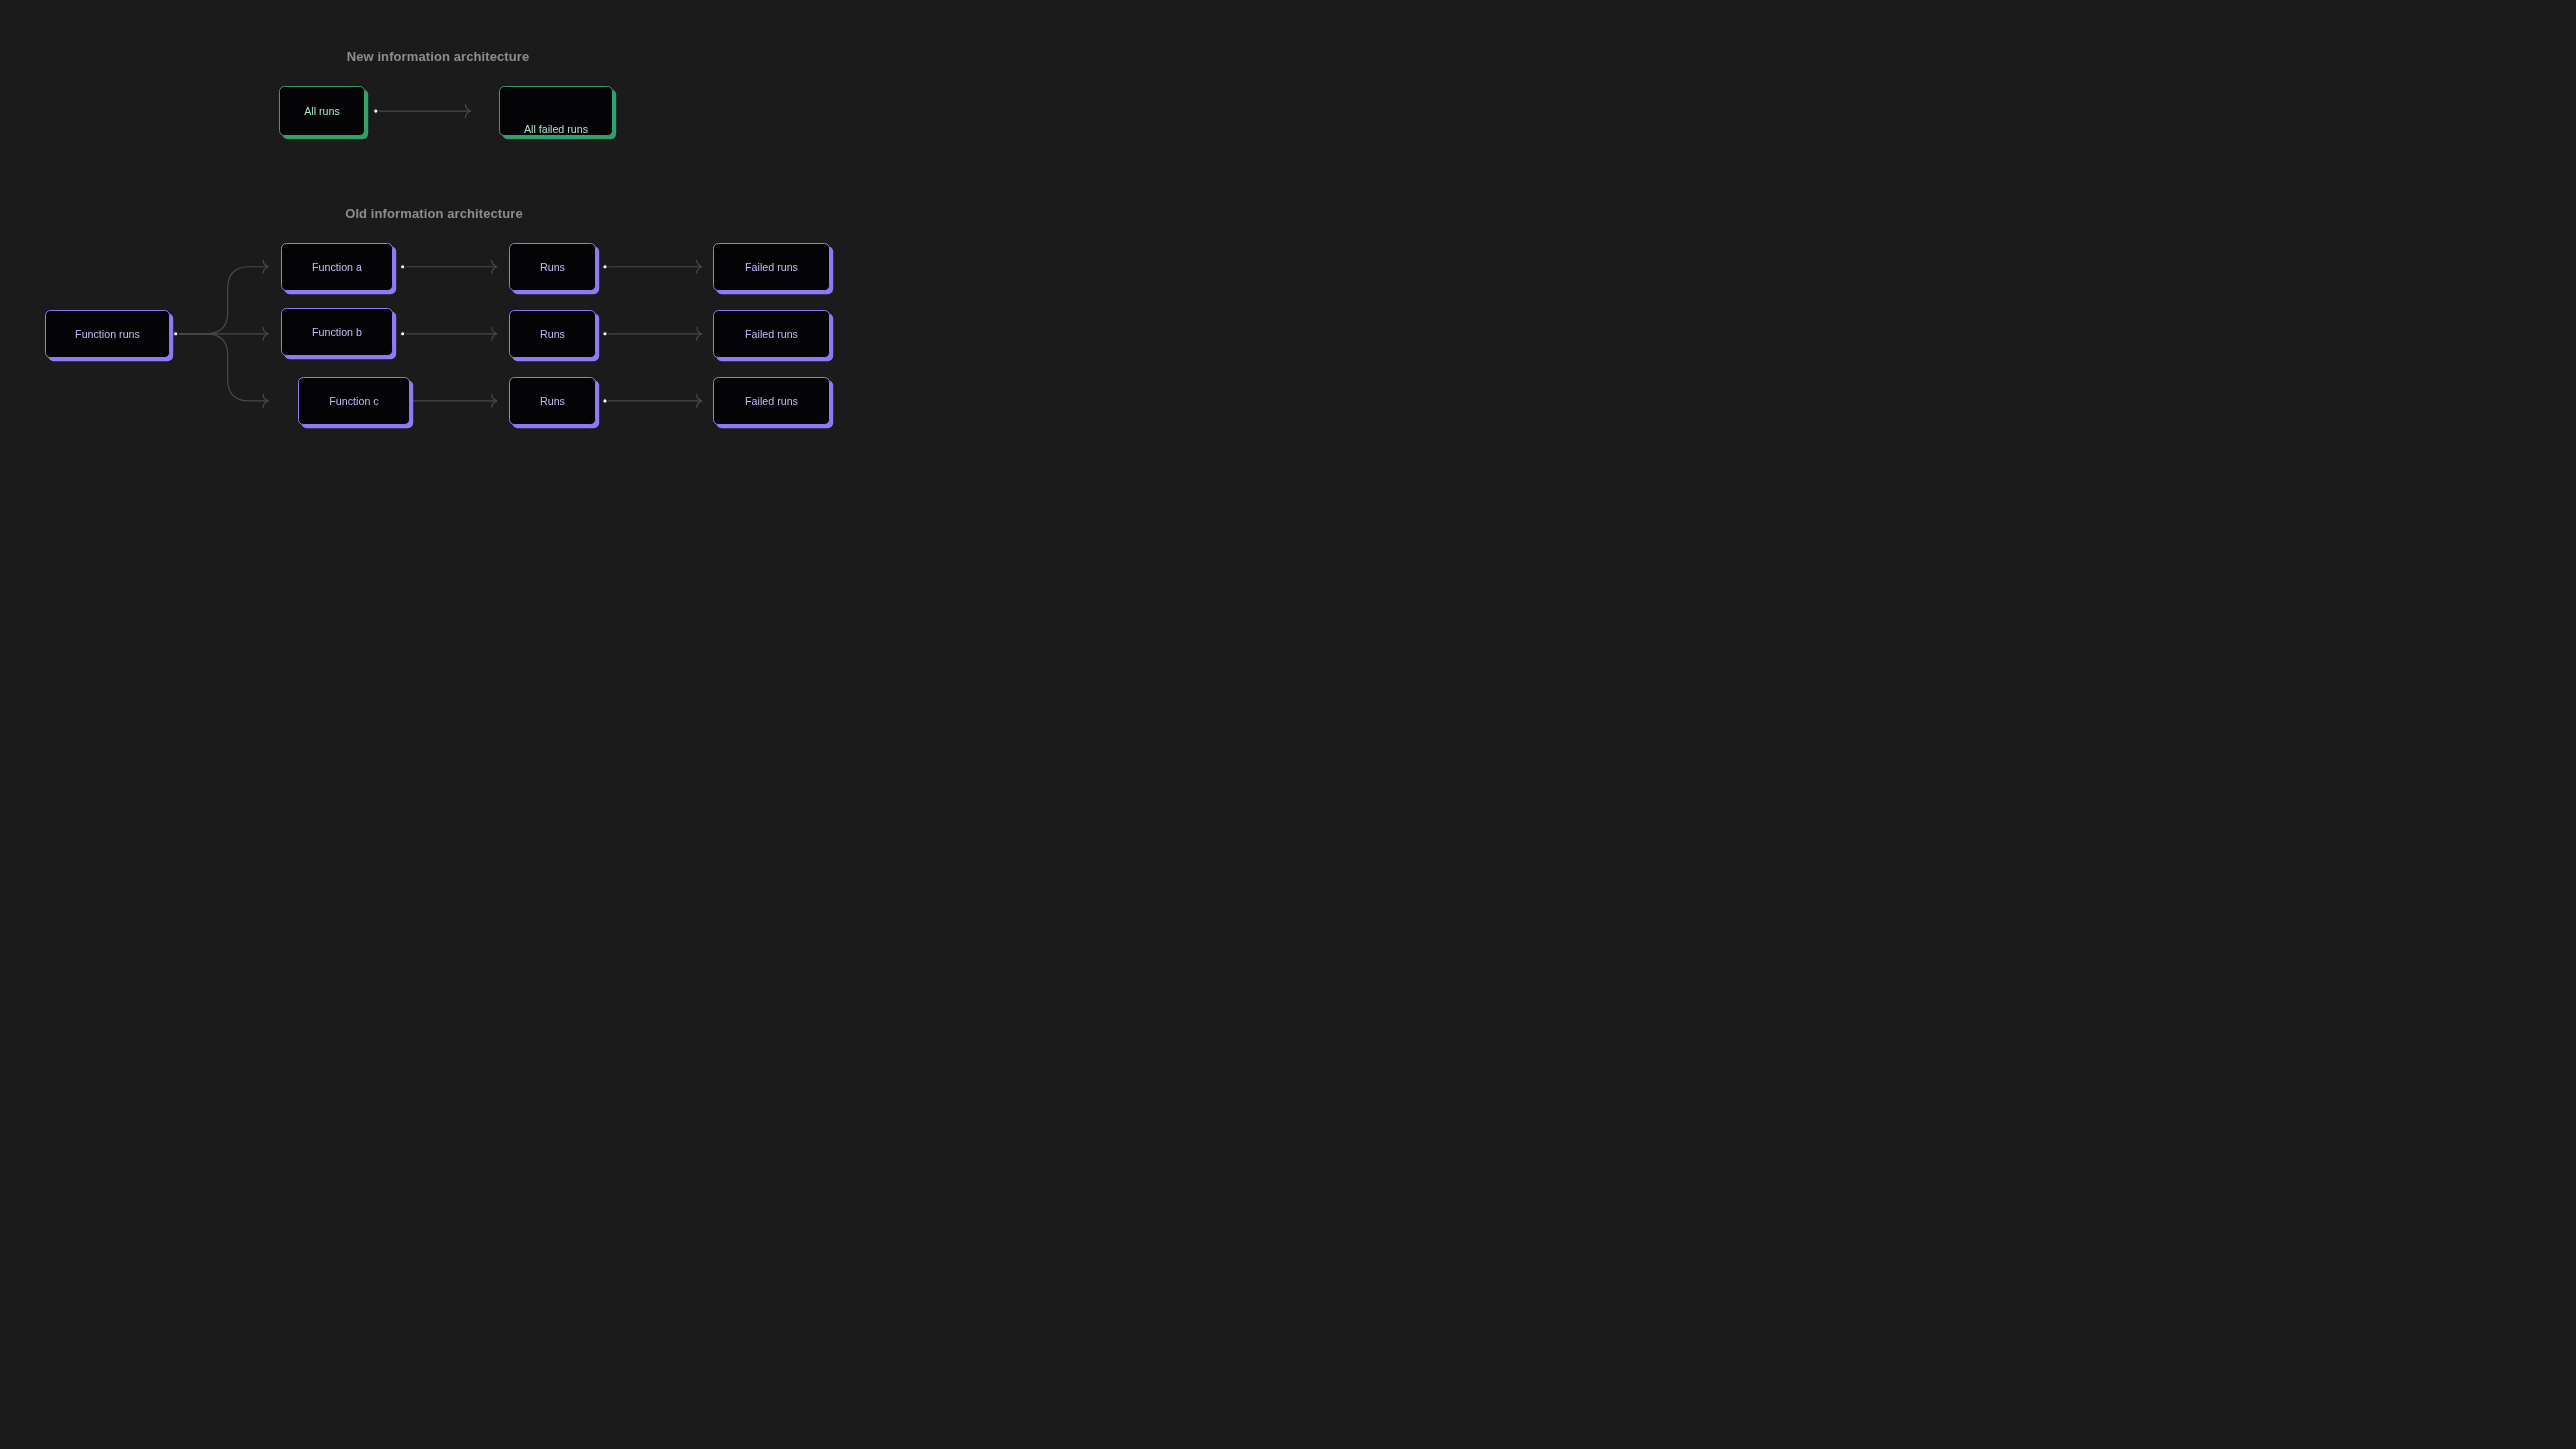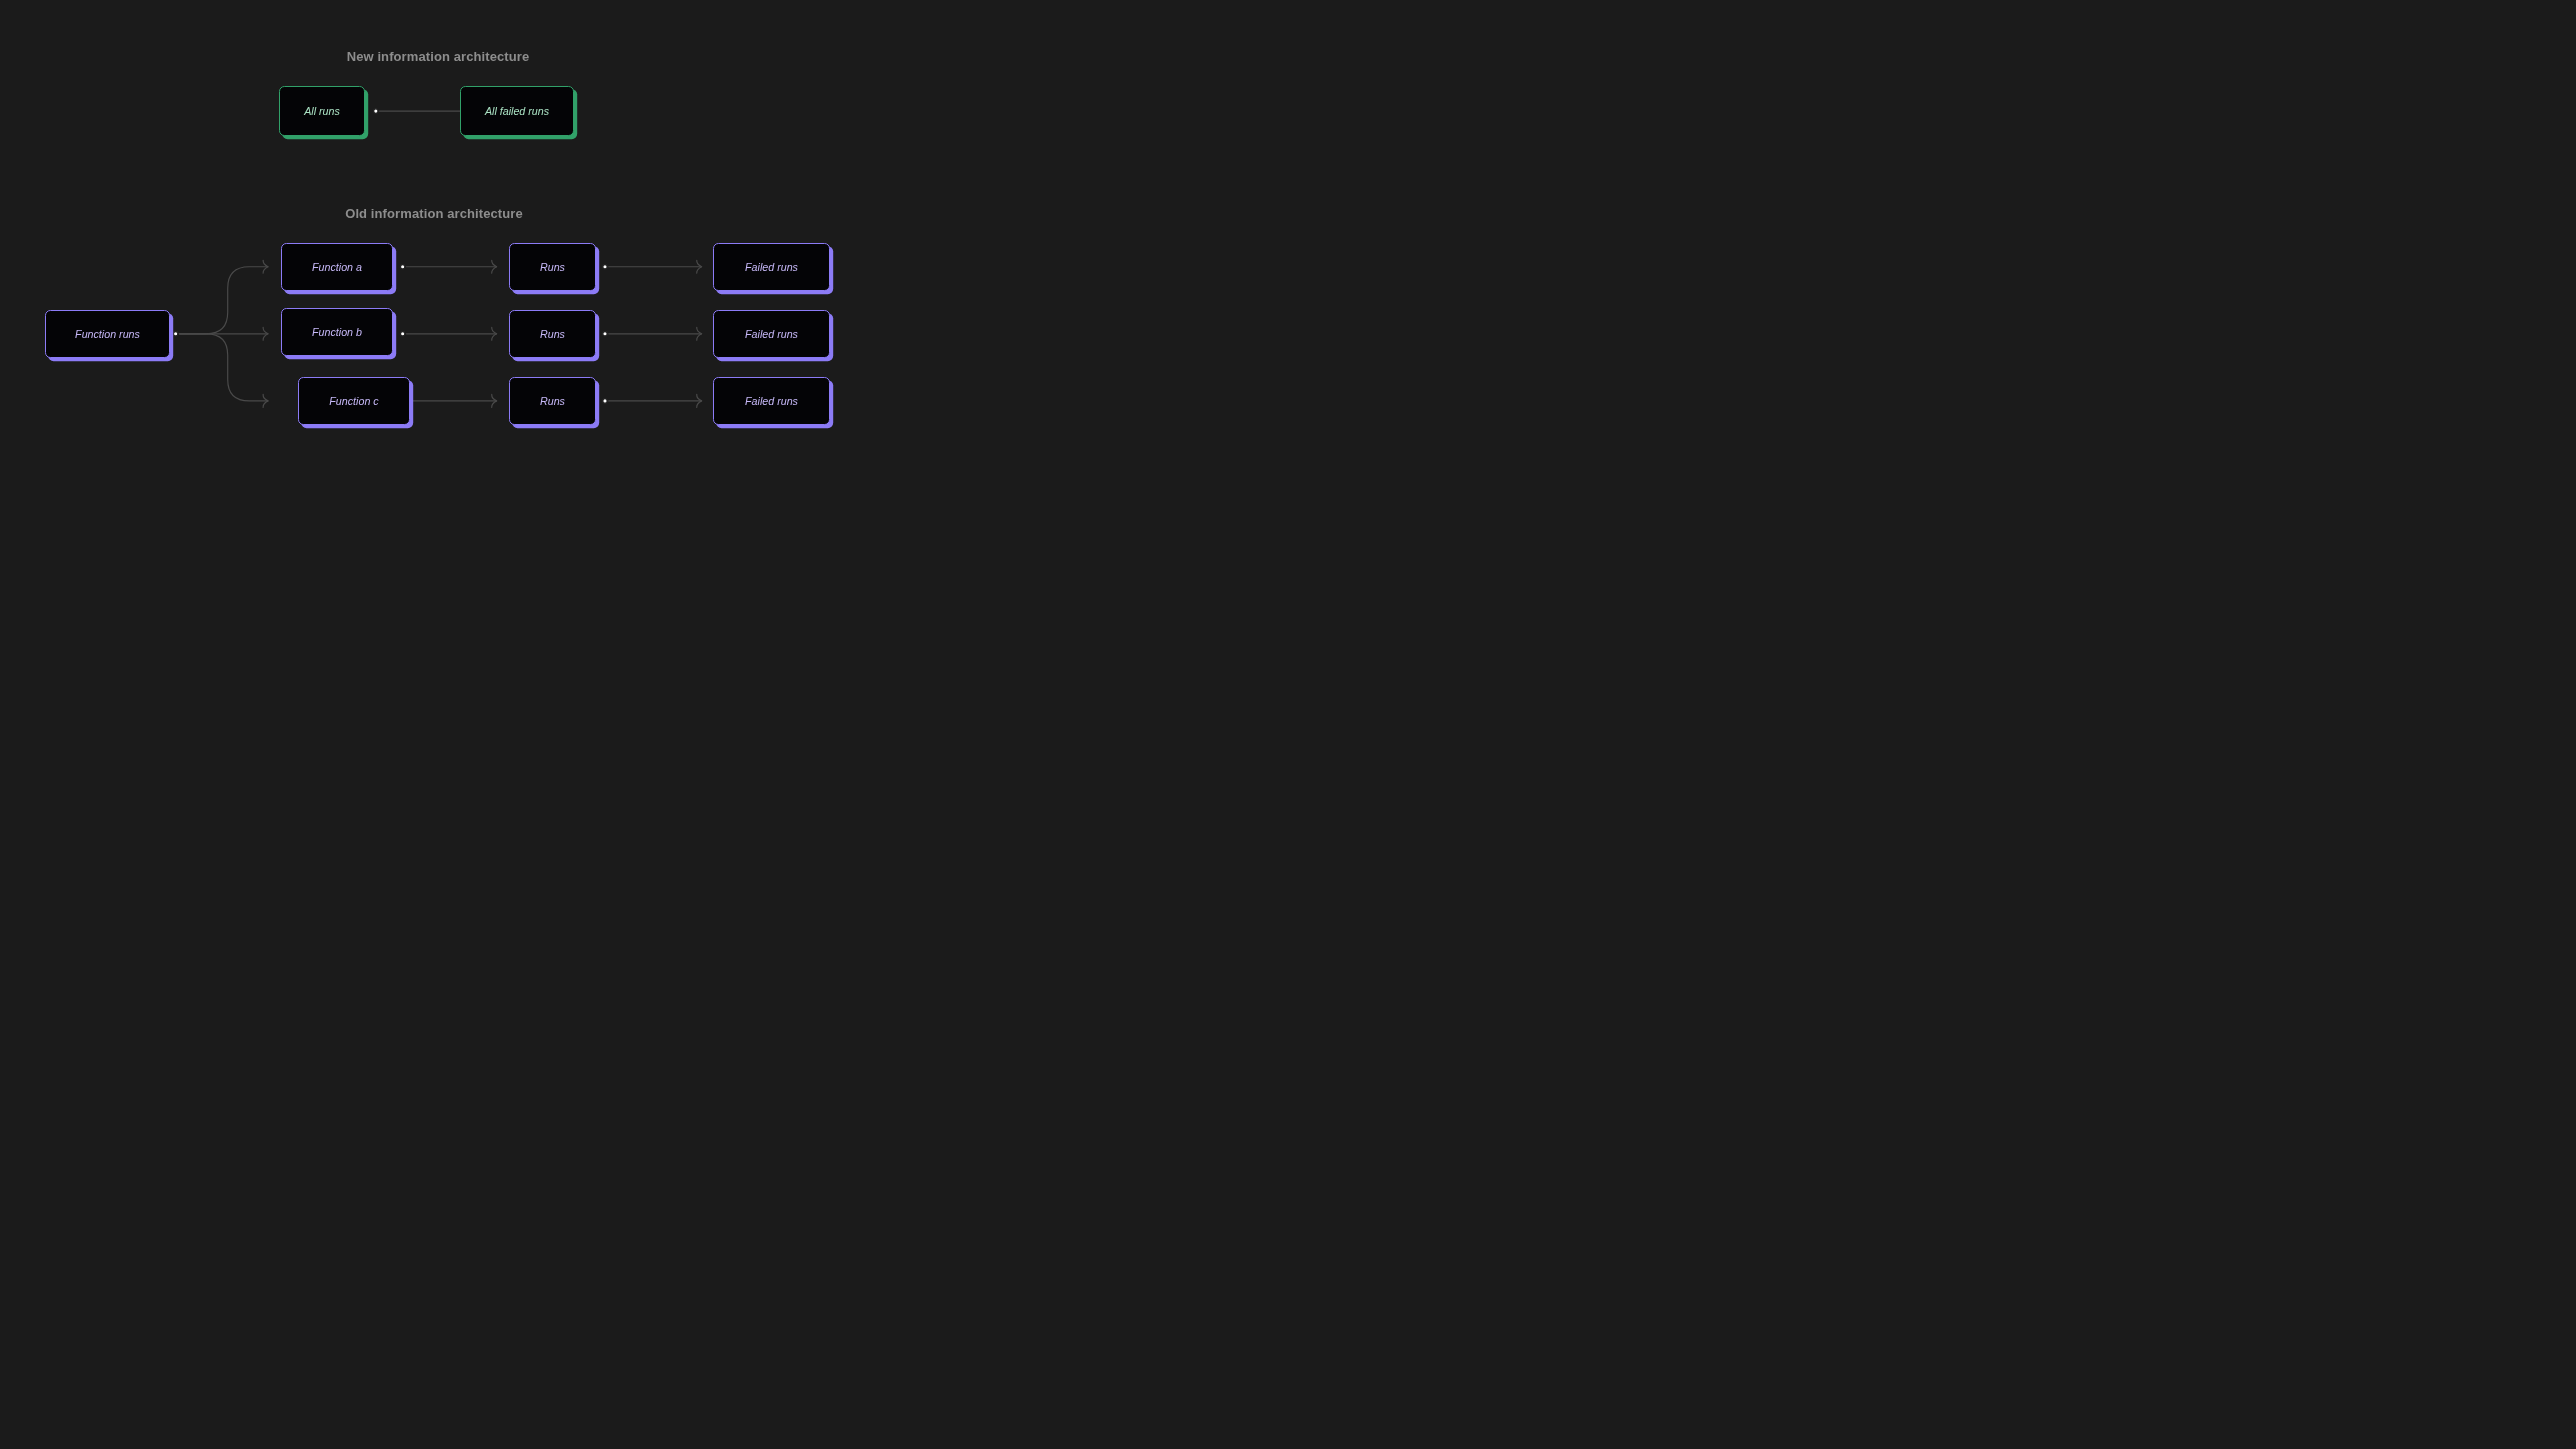--- a/index.html
+++ b/index.html
@@ -58,21 +58,20 @@
   }
   .node{
     position:absolute;
     display:flex;
     align-items:center;
     justify-content:center;
     background:var(--node-fill);
     border-radius:5.4px;
     font-size:10.7px;
     line-height:1;
-    font-style:italic;
   }
   .node.green{
     border:0.9px solid var(--green-accent);
     box-shadow:3.2px 3.2px 0 0 var(--green-accent);
     color:var(--green-text);
   }
   .node.purple{
     border:0.9px solid var(--purple-accent);
     box-shadow:3.2px 3.2px 0 0 var(--purple-accent);
     color:var(--purple-text);
@@ -137,21 +136,21 @@
     <g>
       <circle class="dot" cx="1127" cy="747" r="4.2"></circle>
       <path class="wire" d="M 1134 747 L 1307 747"></path>
       <path class="chev" transform="translate(1307,747)" d="M -9 -12 C -9.5 -6 -5 -2.5 0 0 C -5 2.5 -9.5 6 -9 12"></path>
     </g>
   </svg>
 
   <div class="node green" style="left:279px;top:86px;width:86px;height:50px;">
     <span class="label">All runs</span>
   </div>
-  <div class="node green" style="left:460px;top:86px;width:114px;height:50px;">
+  <div class="node green" style="left:499px;top:86px;width:114px;height:50px;align-items:flex-end;">
     <span class="label">All failed runs</span>
   </div>
 
   <div class="node purple" style="left:45px;top:310px;width:125px;height:48px;">
     <span class="label">Function runs</span>
   </div>
 
   <div class="node purple" style="left:281px;top:243px;width:112px;height:48px;">
     <span class="label">Function a</span>
   </div>

